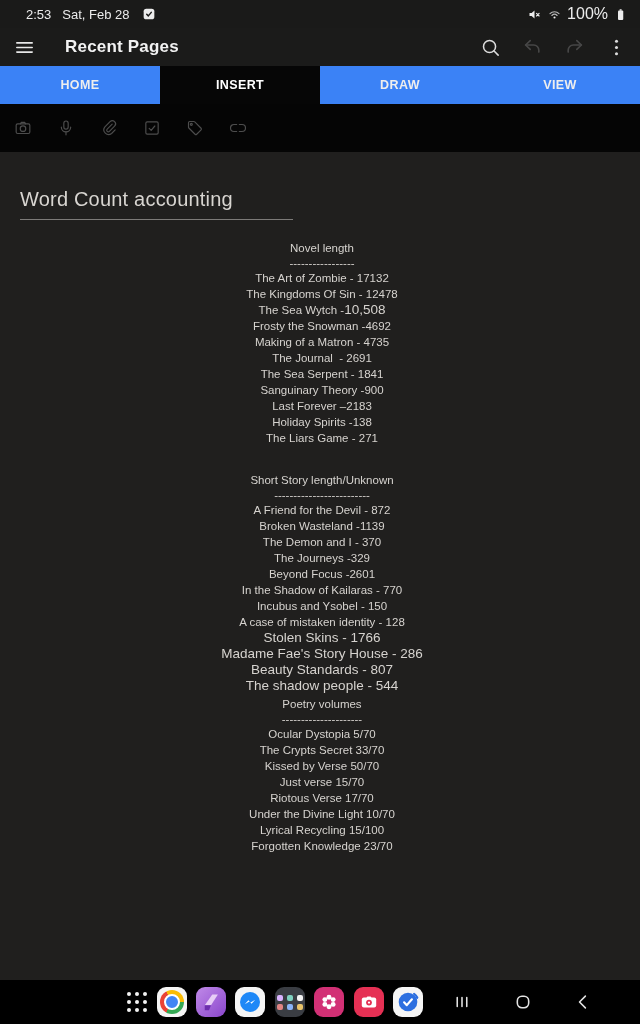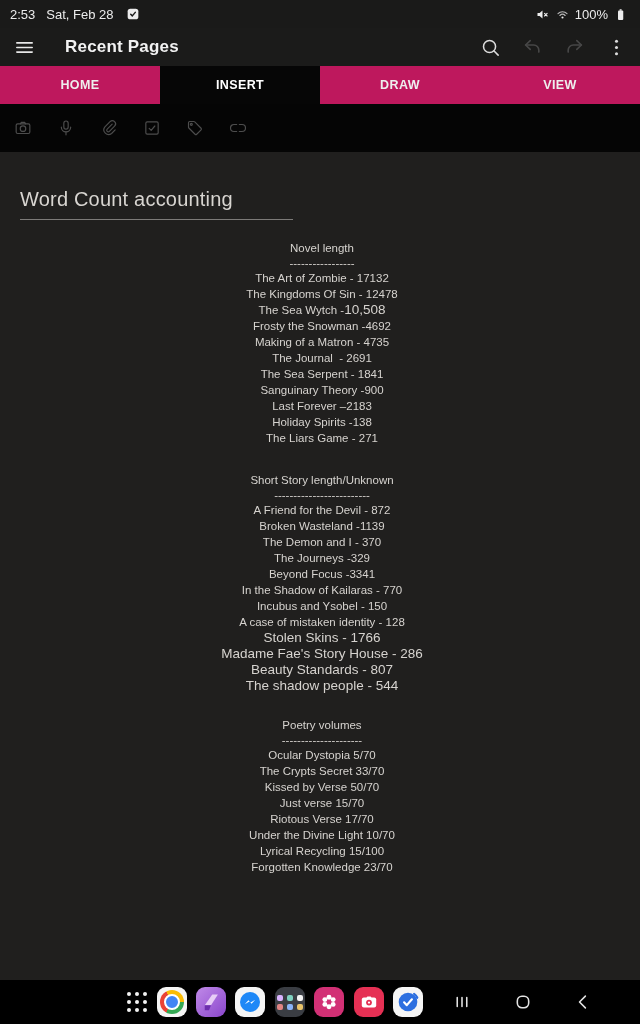--- a/index.html
+++ b/index.html
@@ -2,39 +2,39 @@
 <html><head>
 <meta charset="utf-8">
 <style>
   html,body{margin:0;padding:0;background:#000;}
   .screen{position:relative;width:640px;height:1024px;overflow:hidden;
     font-family:"Liberation Sans",sans-serif;background:#1b1b1a;color:#ececec;}
 
   
   .status-bar{position:absolute;top:0;left:0;right:0;height:28px;background:#1a1a19;
     display:flex;align-items:center;justify-content:space-between;padding:0 10px;box-sizing:border-box;}
-  .sb-left{display:flex;align-items:center;gap:11px;margin-left:0;font-size:13px;color:#ececec;}
-  .sb-right{display:flex;align-items:center;gap:5px;margin-right:2px;font-size:13px;color:#ececec;}
+  .sb-left{display:flex;align-items:center;gap:11px;margin-left:16px;font-size:13px;color:#ececec;}
+  .sb-right{display:flex;align-items:center;gap:5px;margin-right:2px;font-size:16px;color:#ececec;}
   .sb-icon{width:16px;height:16px;display:block;}
   .sb-icon-sm{width:15px;height:15px;display:block;}
 
   
   .app-header{position:absolute;top:28px;left:0;right:0;height:38px;background:#1b1b1a;
     display:flex;align-items:center;}
   .icon-btn{background:none;border:none;padding:0;width:28px;height:28px;display:flex;
     align-items:center;justify-content:center;cursor:pointer;}
   .icon-btn svg{width:23px;height:23px;}
   .hamburger{margin-left:10px;color:#e8e8e8;}
   .page-title{font-size:17px;font-weight:700;color:#f2f2f2;margin:0 0 0 27px;letter-spacing:.2px;}
   .header-actions{margin-left:auto;display:flex;align-items:center;gap:14px;margin-right:10px;}
   .dim{color:#474747;}
   .lit{color:#dcdcdc;}
 
   
-  .tab-bar{position:absolute;top:66px;left:0;right:0;height:38px;display:flex;background:#be185d;}
+  .tab-bar{position:absolute;top:66px;left:0;right:0;height:38px;display:flex;background:#3b82f6;}
   .tab{flex:1 1 0;border:none;background:transparent;color:#eeeeee;font-family:inherit;
     font-size:12.5px;font-weight:700;letter-spacing:.4px;cursor:pointer;}
   .tab.selected{background:#060606;color:#ffffff;}
 
   
   .ribbon{position:absolute;top:104px;left:0;right:0;height:48px;background:#050505;
     display:flex;align-items:center;padding-left:9px;gap:15px;}
   .tool-btn{background:none;border:none;width:28px;height:28px;display:flex;align-items:center;
     justify-content:center;color:#4d4d4d;cursor:pointer;padding:0;}
   .tool-btn svg{width:20px;height:20px;stroke:currentColor;fill:none;stroke-width:1.4;
@@ -43,21 +43,21 @@
   
   .content{position:absolute;top:152px;left:0;right:0;bottom:44px;background:#201f1e;
     padding:36px 20px 0;box-sizing:border-box;color:#d6d3cf;}
   .note-title{font-size:20px;font-weight:400;color:#d8d5d1;width:273px;
     padding-bottom:8px;border-bottom:1px solid #7c7a78;letter-spacing:.2px;}
   .note-body{margin-top:21px;margin-left:4px;font-size:11.5px;line-height:14.5px;}
   .note-line{white-space:pre-wrap;text-align:center;}
   .note-line .big{font-size:13.5px;line-height:16px;}
   .note-line.has-big{line-height:16px;}
   .sec2{margin-top:27px;}
-  .sec3{margin-top:24px;}
+  .sec3{margin-top:3px;}
 
   
   .dock{position:absolute;left:0;right:0;bottom:0;height:44px;background:#000;}
   .dock-item{position:absolute;top:7px;width:30px;height:30px;border:none;background:none;
     padding:0;cursor:pointer;}
   .squircle{width:30px;height:30px;border-radius:9px;display:flex;align-items:center;
     justify-content:center;overflow:hidden;}
   .dots9{display:grid;grid-template-columns:repeat(3,4px);grid-gap:4px;}
   .dots9 i{width:4px;height:4px;border-radius:50%;background:#f2f2f2;}
   .chrome-ring{width:24px;height:24px;border-radius:50%;
@@ -226,21 +226,21 @@
         <div class="items">
 
             <div class="note-line"><span>A Friend for the Devil - 872</span><span class="big"></span></div>
 
             <div class="note-line"><span>Broken Wasteland -1139</span><span class="big"></span></div>
 
             <div class="note-line"><span>The Demon and I - 370</span><span class="big"></span></div>
 
             <div class="note-line"><span>The Journeys -329</span><span class="big"></span></div>
 
-            <div class="note-line"><span>Beyond Focus -3341</span><span class="big"></span></div>
+            <div class="note-line"><span>Beyond Focus -2601</span><span class="big"></span></div>
 
             <div class="note-line"><span>In the Shadow of Kailaras - 770</span><span class="big"></span></div>
 
             <div class="note-line"><span>Incubus and Ysobel - 150</span><span class="big"></span></div>
 
             <div class="note-line"><span>A case of mistaken identity - 128</span><span class="big"></span></div>
 
             <div class="note-line has-big"><span></span><span class="big">Stolen Skins - 1766</span></div>
 
             <div class="note-line has-big"><span></span><span class="big">Madame Fae's Story House - 286</span></div>

